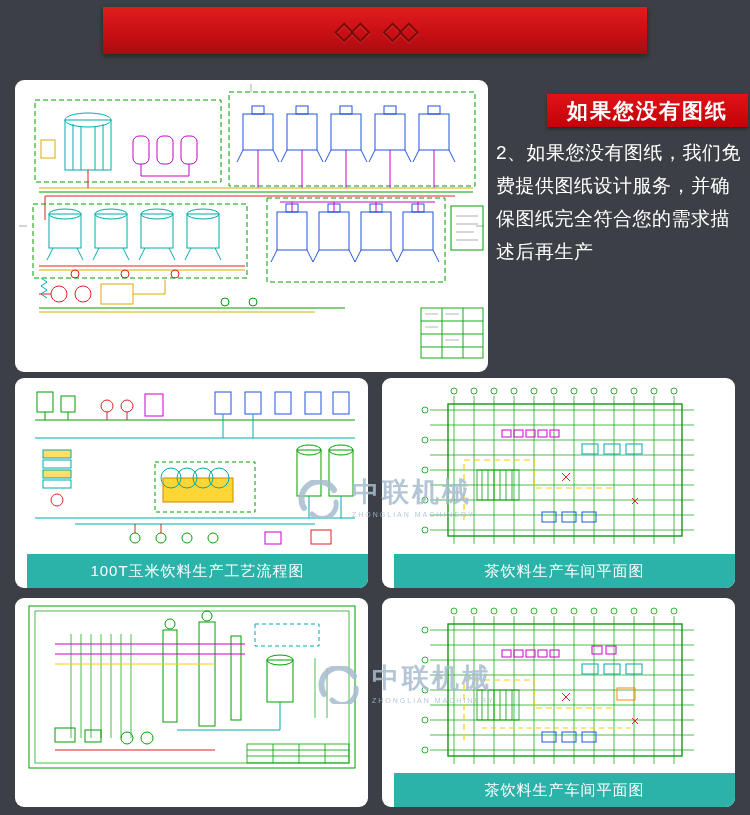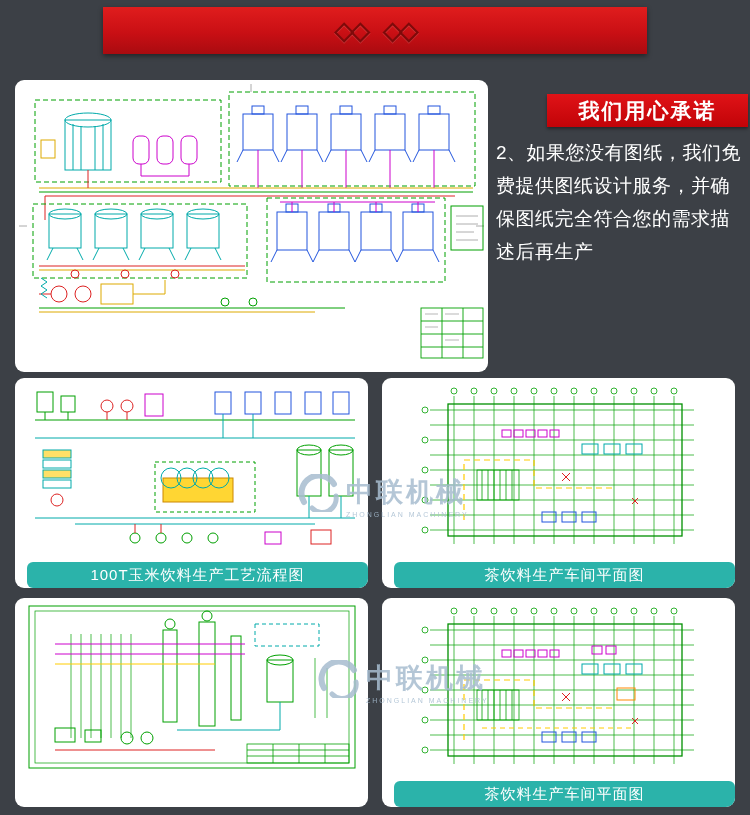--- a/index.html
+++ b/index.html
@@ -31,23 +31,23 @@
   .panel {
     position:absolute; background:#ffffff; border-radius:9px; overflow:hidden;
   }
   .panel-pet  { left:15px;  top:80px;  width:473px; height:292px; }
   .panel-ml   { left:15px;  top:378px; width:353px; height:210px; }
   .panel-mr   { left:382px; top:378px; width:353px; height:210px; }
   .panel-bl   { left:15px;  top:598px; width:353px; height:209px; }
   .panel-br   { left:382px; top:598px; width:353px; height:209px; }
 
   .caption-bar {
-    position:absolute; left:12px; right:0; bottom:0; height:26px;
+    position:absolute; left:12px; right:0; bottom:0; height:34px;
     background:#2bb3aa; color:#ffffff; font-size:15px;
-    display:flex; align-items:center; justify-content:center; letter-spacing:1px;border-radius:6px;
+    display:flex; align-items:center; justify-content:center; letter-spacing:1px;
   }
   .pet-caption {
     position:absolute; left:20px; top:239px; width:390px;
     text-align:center; color:#1c1c1c; font-size:15px; letter-spacing:1px;
     font-family:"DejaVu Serif", serif;
   }
   .panel svg { display:block; }
 
   
   .promise-badge {
@@ -58,21 +58,21 @@
     box-shadow:0 2px 3px rgba(0,0,0,.4);
   }
   .promise-texts {
     position:absolute; left:496px; top:136px; width:246px;
     color:#ffffff; font-size:19px; line-height:33px; letter-spacing:.5px;
   }
   .promise-texts p { margin:0; }
 
   
   .watermark {
-    position:absolute; display:flex; align-items:flex-start; gap:6px;
+    position:absolute; display:flex; align-items:flex-end; gap:12px;
     opacity:.85; pointer-events:none; z-index:5;
   }
   .wm1 { left:298px; top:474px; }
   .wm2 { left:318px; top:660px; }
   .wm-txt { color:#a7bdd0; font-weight:bold; font-size:27px; letter-spacing:3px; }
   .wm-sub { color:#a7bdd0; font-size:7px; letter-spacing:2px; margin-top:1px; }
 </style>
 </head>
 <body>
 
@@ -234,21 +234,21 @@
         </g>
       <g stroke="#00a000" stroke-width="0.9">
         <rect x="406" y="228" width="62" height="50"></rect>
         <path d="M406 241H468M406 254H468M406 267H468M427 228V278M448 228V278"></path>
       </g>
       <path d="M410 234H423M430 234H444M410 247H423M430 260H444" stroke="#999999" stroke-width="0.7"></path>
     </g>
   </svg>
 </div>
 
-<div class="promise-badge">我们用心承诺</div>
+<div class="promise-badge">如果您没有图纸</div>
 <div class="promise-texts">
   <p>2、如果您没有图纸，我们免费提供图纸设计服务，并确保图纸完全符合您的需求描述后再生产</p>
 </div>
 
 <div class="panel panel-ml">
   <svg viewBox="0 0 353 184" width="353" height="184">
     <g fill="none" stroke-width="1">
       <g stroke="#00a000">
         <rect x="22" y="14" width="16" height="20"></rect>
           <rect x="46" y="18" width="14" height="16"></rect>

